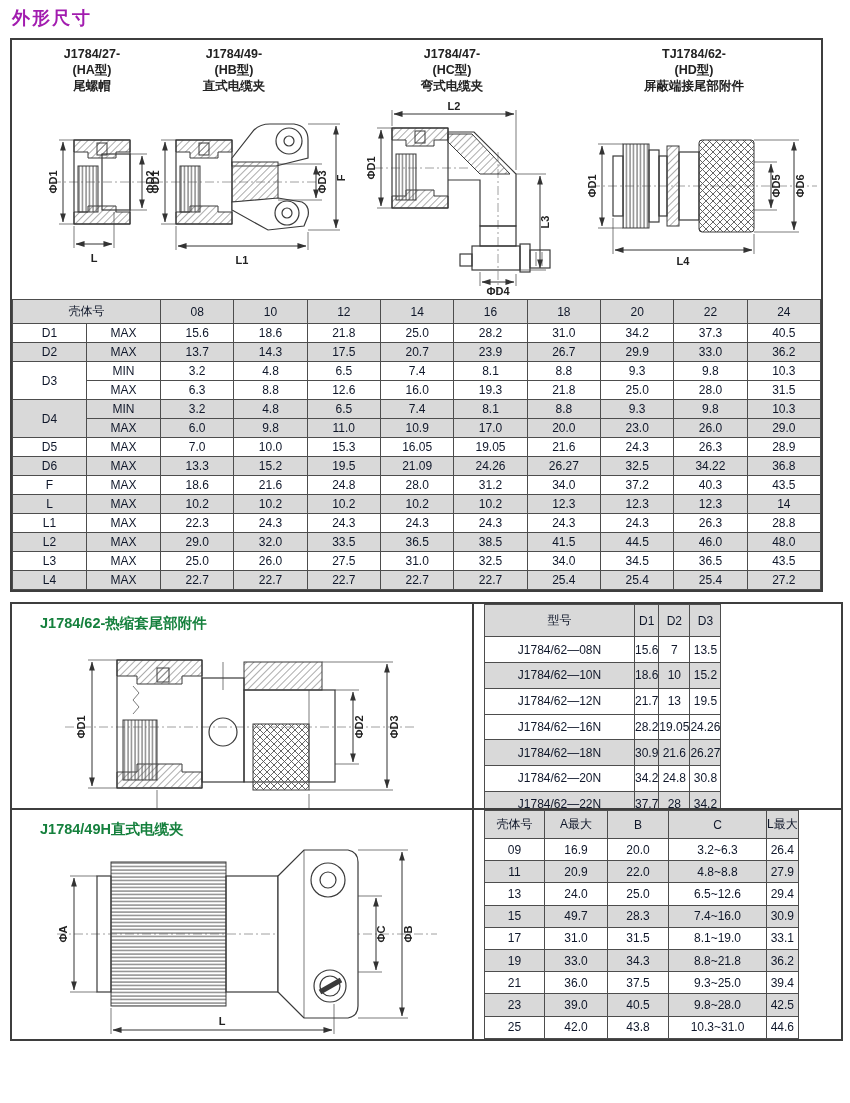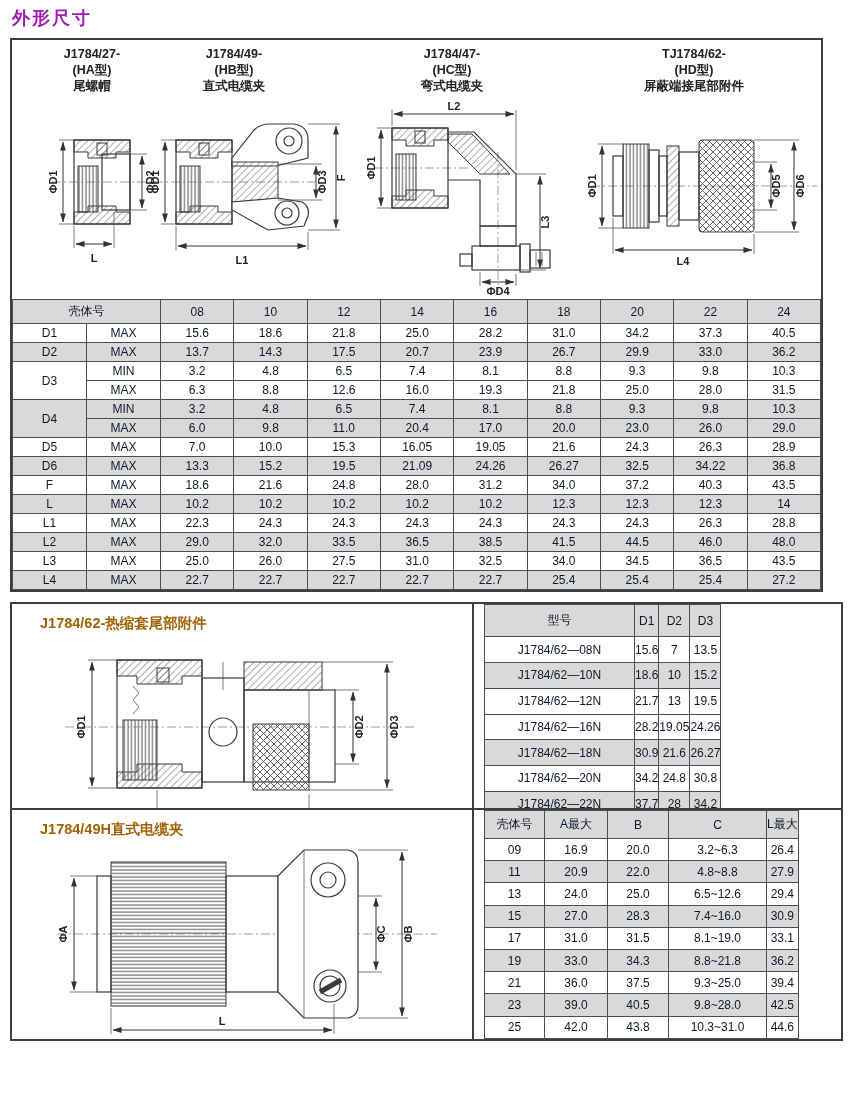--- a/index.html
+++ b/index.html
@@ -7,21 +7,21 @@
   .page {
     position:relative; width:850px; height:1103px; background:#ffffff;
     font-family:"Liberation Sans", sans-serif; color:#333; overflow:hidden;
   }
   .page-title {
     position:absolute; left:12px; top:6px; font-size:18px; font-weight:bold;
     color:#a21caf; letter-spacing:2px;
   }
   .box { position:absolute; border:2px solid #3e3e3e; background:#fff; }
   .cap { position:absolute; text-align:center; font-size:12.5px; font-weight:bold; line-height:16px; color:#222; }
-  .sec-title { position:absolute; left:28px; top:10px; font-size:14.5px; font-weight:bold; color:#a16207; }
+  .sec-title { position:absolute; left:28px; top:10px; font-size:14.5px; font-weight:bold; color:#15803d; }
   .vdiv { position:absolute; top:0; bottom:0; width:0; border-left:2px solid #3e3e3e; }
 
   table { border-collapse:collapse; table-layout:fixed; font-size:12px; color:#0f172a; background:#fff; }
   th, td { border:1px solid #4d4d4d; text-align:center; font-weight:normal; padding:0; vertical-align:middle; }
   th { background:#d9d9d9; height:24px; }
   td { height:18px; line-height:18px; }
   td.g { background:#d9d9d9; }
   tr.g td { background:#d9d9d9; }
   #t1 { position:absolute; left:0; right:0; bottom:0; width:100%; }
   .sidetable { position:absolute; left:472px; right:0; top:0; bottom:0; height:100%; }
@@ -284,21 +284,21 @@
             <td class="g">8.8</td>
             <td class="g">9.3</td>
             <td class="g">9.8</td>
             <td class="g">10.3</td>
           </tr>
           <tr>
             <td class="g">MAX</td>
             <td class="g">6.0</td>
             <td class="g">9.8</td>
             <td class="g">11.0</td>
-            <td class="g">20.4</td>
+            <td class="g">10.9</td>
             <td class="g">17.0</td>
             <td class="g">20.0</td>
             <td class="g">23.0</td>
             <td class="g">26.0</td>
             <td class="g">29.0</td>
           </tr>
           <tr>
             <td rowspan="1">D5</td>
             <td>MAX</td>
             <td>7.0</td>
@@ -573,21 +573,21 @@
           </tr>
           <tr>
             <td>13</td>
             <td>24.0</td>
             <td>25.0</td>
             <td>6.5~12.6</td>
             <td>29.4</td>
           </tr>
           <tr class="g">
             <td>15</td>
-            <td>27.0</td>
+            <td>49.7</td>
             <td>28.3</td>
             <td>7.4~16.0</td>
             <td>30.9</td>
           </tr>
           <tr>
             <td>17</td>
             <td>31.0</td>
             <td>31.5</td>
             <td>8.1~19.0</td>
             <td>33.1</td>

